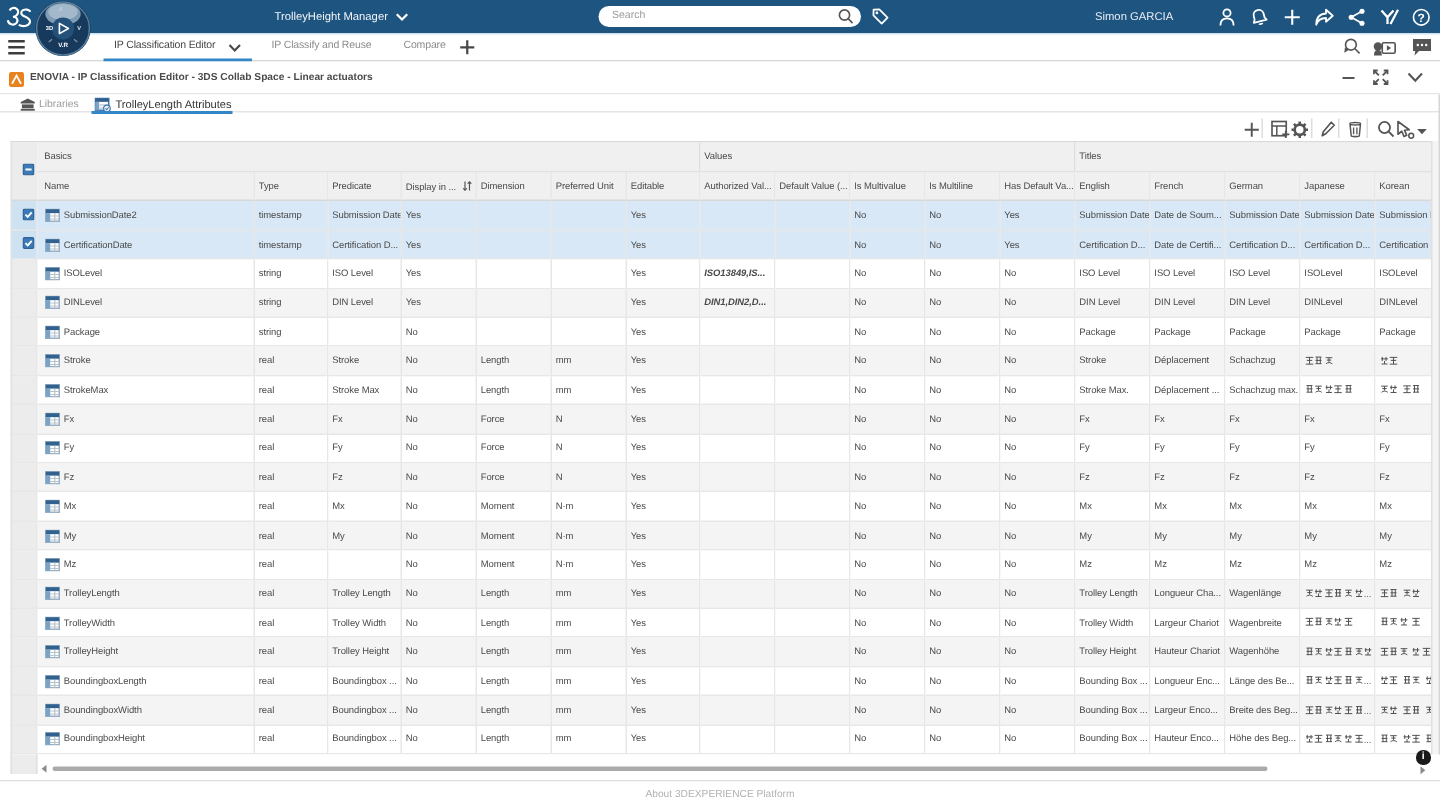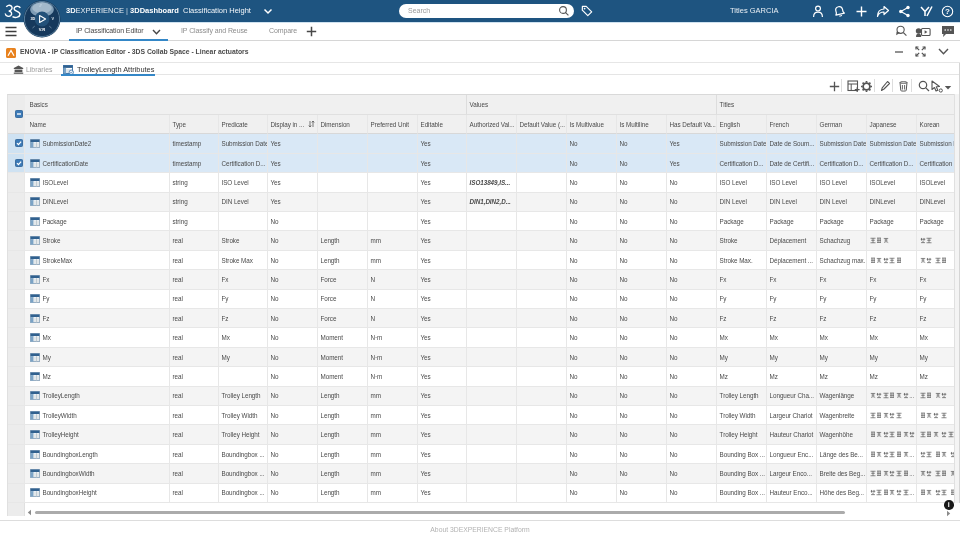--- a/index.html
+++ b/index.html
@@ -47,41 +47,38 @@
     <ellipse cx="20" cy="9.4" rx="11.8" ry="7.4" fill="#7e9cb5"></ellipse>
     <ellipse cx="20" cy="8" rx="9.8" ry="5.4" fill="#a3b9cb"></ellipse>
     <circle cx="20" cy="19" r="7.4" fill="#235179"></circle>
     <path d="M17.6,15.6 L23.6,19 L17.6,22.4 Z" fill="none" stroke="#fff" stroke-width="1.1" stroke-linejoin="round"></path>
     <text x="8.5" y="20.3" font-size="3.8" fill="#fff" font-weight="bold">3D</text>
     <text x="29.5" y="20.3" font-size="3.8" fill="#d5e2ec" font-weight="bold">V</text>
     <text x="16.8" y="31" font-size="4.2" fill="#fff" font-weight="bold">V.R</text>
     <text x="17.5" y="7.2" font-size="3.5" fill="#d5e2ec">//</text>
     <path d="M10.5,28 L12.7,26.2 M29.5,28 L27.3,26.2" stroke="#7c97ac" stroke-width="0.8"></path>
   </svg>
-  <div style="position:absolute;left:66px;top:0;height:22px;line-height:21px;color:#fff;font-size:7.5px">
-    <b>3D</b><span style="color:#e8eef3">EXPERIENCE</span>&nbsp;<span style="color:#c8d6e0">|</span>&nbsp;<b>3DDashboard</b>
-  </div>
-  <div style="position:absolute;left:183px;top:0;height:22px;line-height:21px;color:#f2f6f9;font-size:7.5px">Classification Height</div>
+  <div style="position:absolute;left:183px;top:0;height:22px;line-height:21px;color:#f2f6f9;font-size:7.5px">TrolleyHeight Manager</div>
   <svg width="10" height="8" viewBox="0 0 10 8" style="position:absolute;left:263px;top:8px">
     <path d="M1.5,1.5 L5,5 L8.5,1.5" stroke="#fff" stroke-width="1.5" fill="none"></path>
     </svg>
 
   <div style="position:absolute;left:399px;top:4px;width:175px;height:14px;background:#fff;border-radius:7px">
     <span style="position:absolute;left:9px;top:0;line-height:14px;font-size:7px;color:#9a9a9a">Search</span>
     <svg width="12" height="12" viewBox="0 0 12 12" style="position:absolute;right:4px;top:1px">
       <circle cx="5" cy="5" r="3.4" stroke="#555" stroke-width="1.1" fill="none"></circle>
       <path d="M7.6,7.6 L10.4,10.4" stroke="#555" stroke-width="1.1"></path>
       </svg>
   </div>
 
   <svg width="12" height="12" viewBox="0 0 12 12" style="position:absolute;left:581px;top:5px">
     <path d="M5.2,1.3 L10.7,6.8 L6.8,10.7 L1.3,5.2 L1.4,1.4 Z" fill="none" stroke="#fff" stroke-width="1.2" stroke-linejoin="round"></path>
     <circle cx="3.6" cy="3.6" r="0.9" fill="#fff"></circle>
   </svg>
-  <div style="position:absolute;left:730px;top:0;height:22px;line-height:21px;color:#e8eef3;font-size:7.5px">Titles GARCIA</div>
+  <div style="position:absolute;left:730px;top:0;height:22px;line-height:21px;color:#e8eef3;font-size:7.5px">Simon GARCIA</div>
 
   <svg width="12" height="13" viewBox="0 0 12 13" style="position:absolute;left:812px;top:5px">
     <circle cx="6" cy="3.6" r="2.4" stroke="#fff" stroke-width="1.2" fill="none"></circle>
     <path d="M1.6,12 C1.6,8.8 3.4,7.2 6,7.2 C8.6,7.2 10.4,8.8 10.4,12" stroke="#fff" stroke-width="1.2" fill="none"></path>
   </svg>
   <svg width="13" height="13" viewBox="0 0 13 13" style="position:absolute;left:833px;top:5px">
     <g transform="rotate(-14 6.5 6.5)">
     <path d="M6.5,1.6 C8.6,1.6 9.9,3.1 9.9,5 V7.4 L10.9,9.2 H2.1 L3.1,7.4 V5 C3.1,3.1 4.4,1.6 6.5,1.6 Z" stroke="#fff" stroke-width="1.2" fill="none" stroke-linejoin="round"></path>
     <path d="M5.3,10.6 C5.6,11.3 7.4,11.3 7.7,10.6" stroke="#fff" stroke-width="1.1" fill="none"></path>
     </g>

